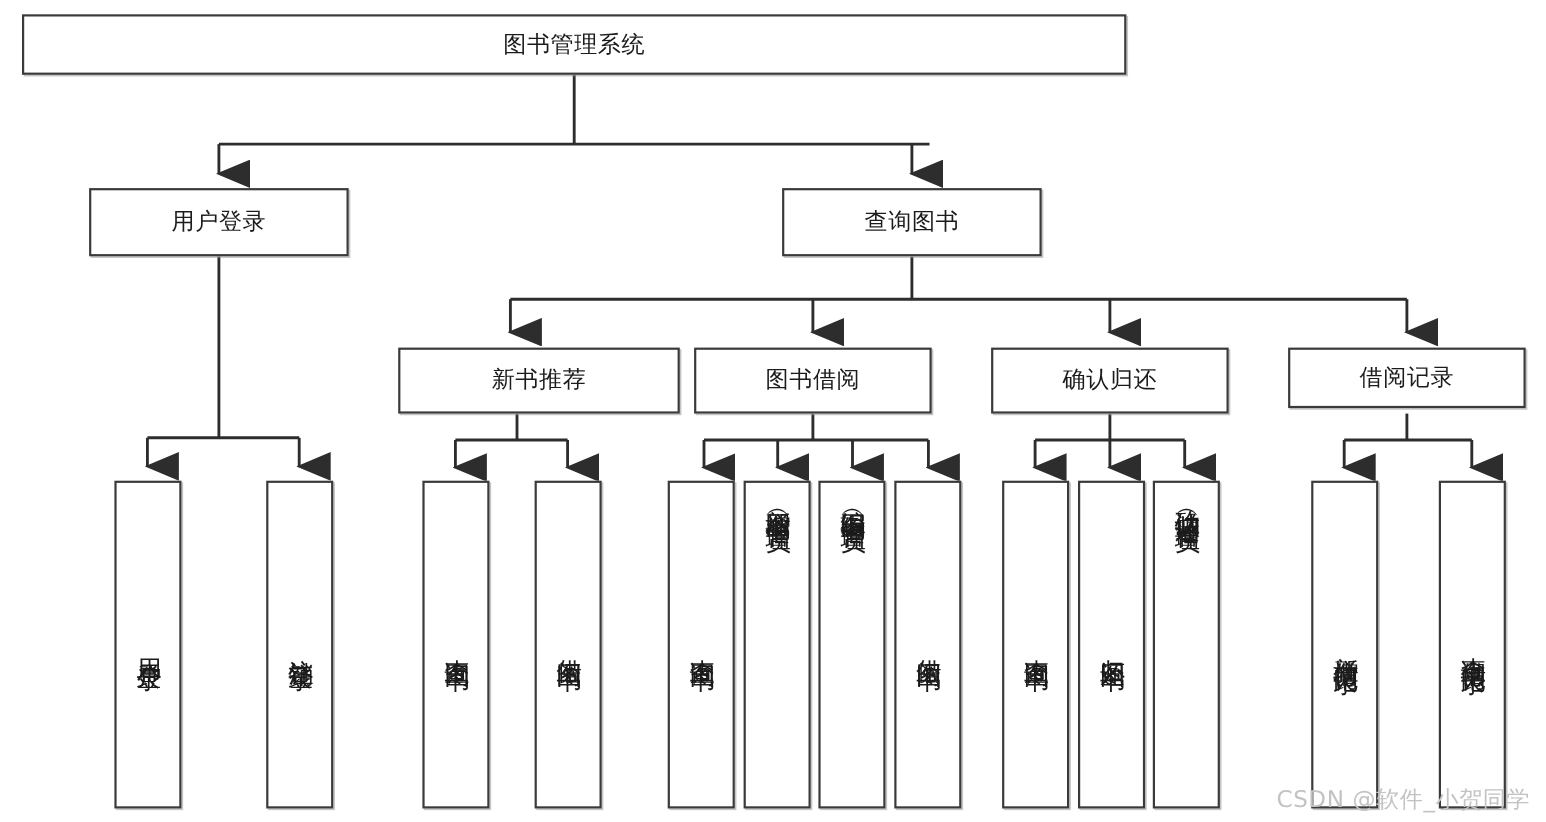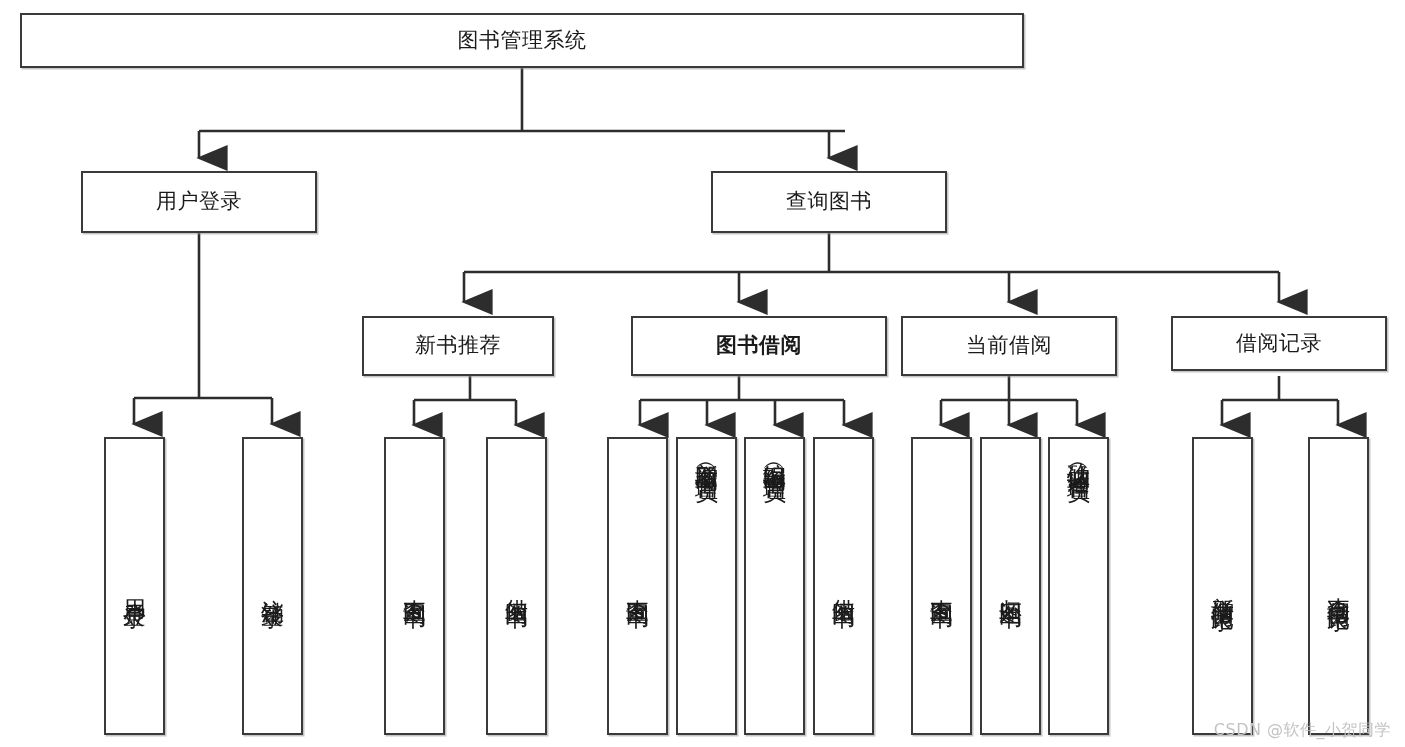--- a/index.html
+++ b/index.html
@@ -55,21 +55,21 @@
     letter-spacing:2.5px;
   }
   .node.vert.center{
     align-items:center;
     padding-top:0;
   }
   #watermark{
     position:absolute;
     right:14px;
     bottom:6px;
-    font-size:16px;
+    font-size:21px;
     color:#c3c3c3;
     letter-spacing:.5px;
     white-space:nowrap;
     user-select:none;
   }
 </style>
 </head>
 <body>
 
 <div id="canvas">
@@ -130,30 +130,30 @@
   </div>
 
   <div class="node" style="left:81px; top:171px; width:236px; height:62px;">
     <span class="lbl">用户登录</span>
   </div>
 
   <div class="node" style="left:711px; top:171px; width:236px; height:62px;">
     <span class="lbl">查询图书</span>
   </div>
 
-  <div class="node" style="left:362px; top:316px; width:192px; height:60px;">
+  <div class="node" style="left:362px; top:316px; width:256px; height:60px;">
     <span class="lbl">新书推荐</span>
   </div>
 
-  <div class="node" style="left:631px; top:316px; width:256px; height:60px;font-weight:bold;">
+  <div class="node" style="left:631px; top:316px; width:216px; height:60px;">
     <span class="lbl">图书借阅</span>
   </div>
 
   <div class="node" style="left:901px; top:316px; width:216px; height:60px;">
-    <span class="lbl">当前借阅</span>
+    <span class="lbl">确认归还</span>
   </div>
 
   <div class="node" style="left:1171px; top:316px; width:216px; height:55px;">
     <span class="lbl">借阅记录</span>
   </div>
 
   <div class="node vert center" style="left:104px; top:437px; width:61px; height:298px;">
     <span class="lbl">用户登录</span>
   </div>
 

